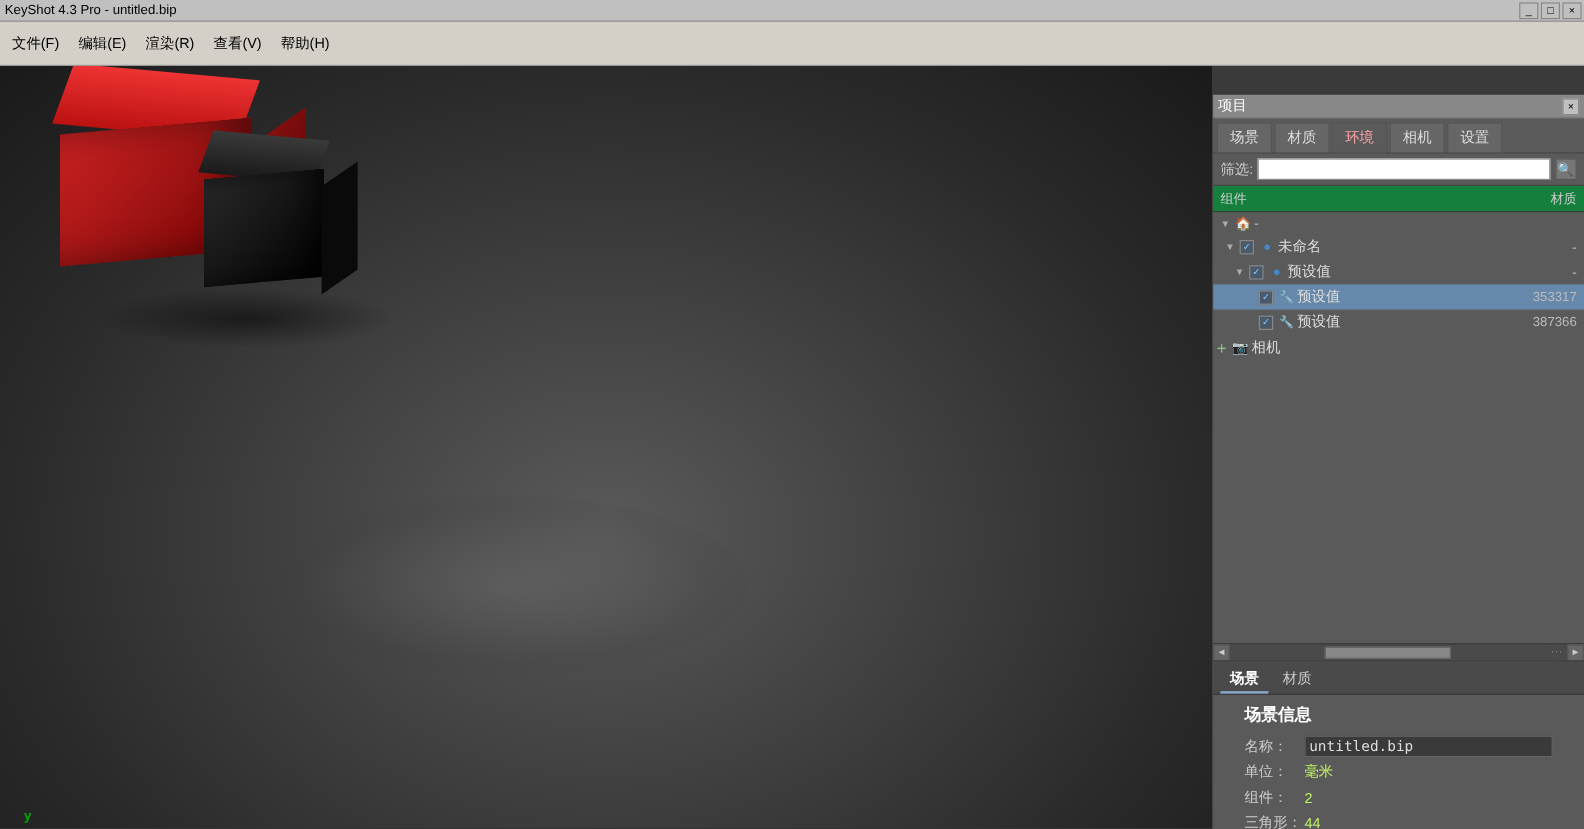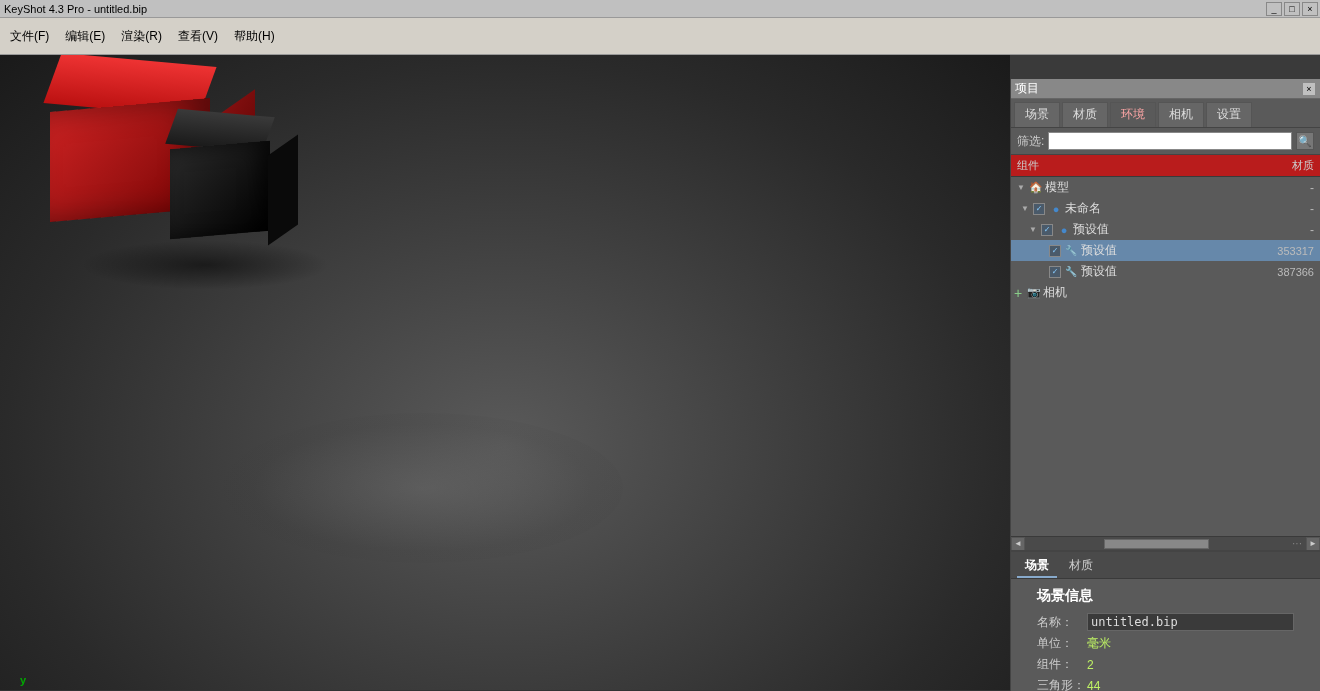--- a/index.html
+++ b/index.html
@@ -279,21 +279,21 @@
       flex: 1;
       overflow-y: auto;
       background: #5a5a5a;
     }
 
     
     .tree-header {
       display: flex;
       justify-content: space-between;
       padding: 3px 6px;
-      background: #b91c1c;
+      background: #15803d;
       border-bottom: 1px solid #3a3a3a;
       color: #ccc;
       font-size: 11px;
     }
 
     
     .tree-item {
       display: flex;
       align-items: center;
       padding: 2px 0;
@@ -507,21 +507,20 @@
       <span>组件</span>
       <span>材质</span>
     </div>
 
     <div id="scene-tree">
 
       <div class="tree-item">
         <span class="tree-indent" style="width:4px"></span>
         <span class="tree-arrow">▼</span>
         <span class="tree-icon" style="color:#cc8844;">🏠</span>
-        <span class="tree-label">模型</span>
         <span class="tree-dash">-</span>
       </div>
 
       <div class="tree-item">
         <span class="tree-indent" style="width:8px"></span>
         <span class="tree-arrow">▼</span>
         <span class="tree-checkbox">✓</span>
         <span class="tree-icon" style="color:#4488cc;">●</span>
         <span class="tree-label">未命名</span>
         <span class="tree-dash">-</span>

